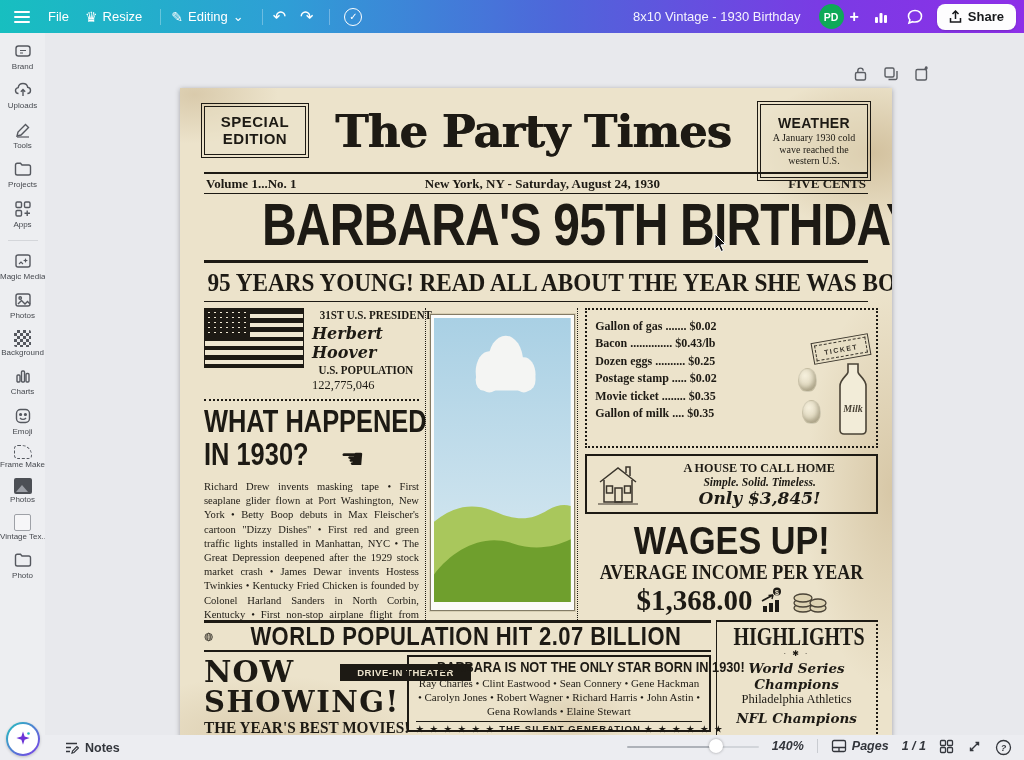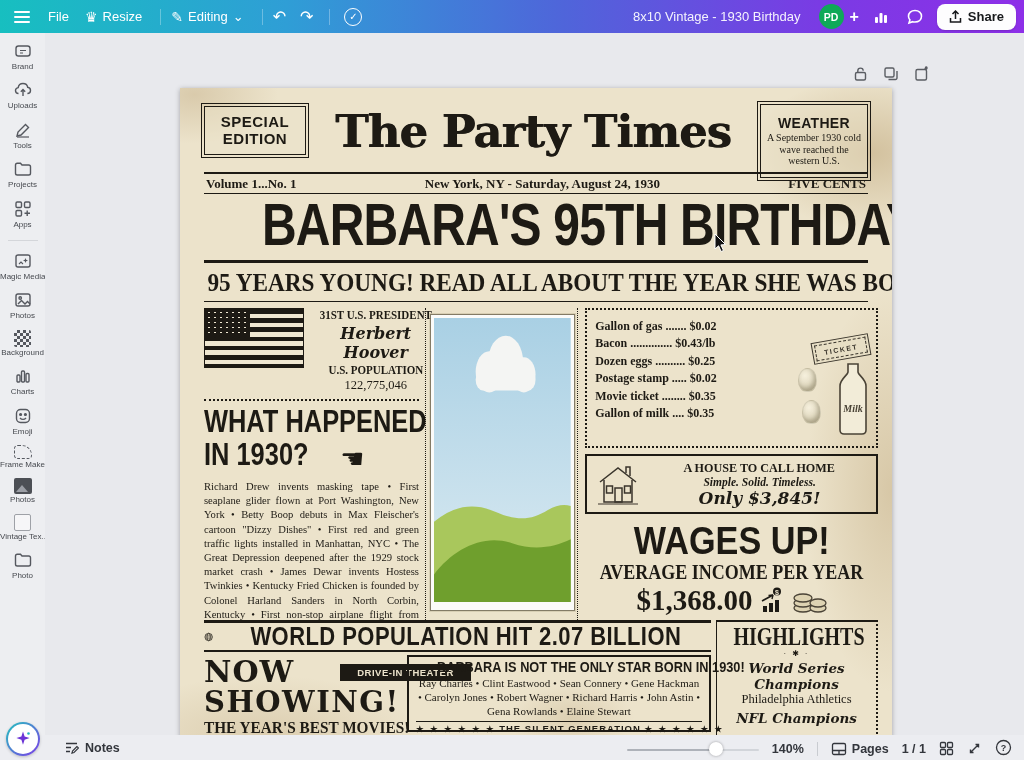--- a/index.html
+++ b/index.html
@@ -75,21 +75,21 @@
   .columns { position:absolute; top:220px; left:24px; right:14px; height:312px; display:flex; overflow:hidden; }
   .col-left { width:222px; padding-right:6px; border-right:1.5px dotted #1d1a14; }
   .col-center { width:222px; padding:0 4px; }
   .col-right { flex:1; padding-left:7px; border-left:1.5px dotted #1d1a14; margin-left:-1.5px; }
 
   .flag-row { display:flex; gap:8px; align-items:flex-start; }
   .flag { width:100px; height:60px; position:relative; flex:none;
     background:repeating-linear-gradient(180deg,#1d1a14 0 4.6px,#efe7d1 4.6px 9.2px); border:1px solid #1d1a14; }
   .flag .canton { position:absolute; top:0; left:0; width:45px; height:28px; background:#1d1a14;
     background-image:radial-gradient(#efe7d1 .9px, transparent 1.3px); background-size:6px 5px; background-position:1px 1px; }
-  .pres { flex:1; text-align:center; }
+  .pres { flex:1; }
   .pres .p1 { font-weight:bold; font-size:12.5px; }
   .pres .script { font-style:italic; font-weight:bold; font-size:16px; font-family:"DejaVu Serif",serif; margin:1px 0; }
   .pres .p3 { font-weight:bold; font-size:12.5px; }
   .pres .p4 { font-size:12.5px; }
   .dotrule { border-top:2px dotted #1d1a14; margin:6px 0 4px; }
   .wh-title { font-family:"Liberation Sans",sans-serif; font-weight:800; font-size:31px; line-height:33px; }
   .hand { font-family:"DejaVu Sans",sans-serif; font-size:27px; vertical-align:-3px; }
   .wh-body { font-size:10.6px; line-height:1.34; text-align:justify; margin-top:5px; }
 
   .photo-frame { margin-top:6px; background:#fbfbf9; border:1px solid #837b66; padding:3px 3px 8px; box-shadow:0 0 0 1px #d8cfb4; }
@@ -147,21 +147,21 @@
   .nfl { font-family:"DejaVu Serif",serif; font-style:italic; font-weight:bold; font-size:13.5px; margin-top:3px; }
 
   
   .cursor { position:absolute; left:669px; top:200px; z-index:40; pointer-events:none; }
 
   
   .bottombar { position:absolute; left:0; right:0; bottom:0; height:25px; background:#ecedf1; display:flex; align-items:center; padding:0 12px; z-index:25; color:#33363c; font-size:12.5px; }
   .assistant-btn { position:absolute; left:6px; bottom:4px; width:34px; height:34px; border-radius:50%; border:2px solid transparent;
     background:linear-gradient(#fff,#fff) padding-box, linear-gradient(135deg,#23c4be,#7d3be8) border-box; display:flex; align-items:center; justify-content:center; cursor:pointer; box-shadow:0 1px 3px rgba(0,0,0,.2); z-index:26; }
   .notes { display:flex; align-items:center; gap:6px; margin-left:52px; font-weight:bold; cursor:pointer; }
-  .bb-right { margin-left:auto; display:flex; align-items:flex-end; gap:13px; }
+  .bb-right { margin-left:auto; display:flex; align-items:flex-start; gap:13px;font-style:italic; }
   .slider { position:relative; width:132px; height:14px; cursor:pointer; }
   .slider .track { position:absolute; top:6.5px; left:0; right:0; height:2px; background:linear-gradient(90deg,#aeb2b9 0 67%,#d2d5da 67%); border-radius:1px; }
   .slider .knob { position:absolute; left:62%; top:0; width:14px; height:14px; border-radius:50%; background:#fff; box-shadow:0 0 3px rgba(0,0,0,.35); }
   .zoom-label { font-weight:bold; }
   .bb-sep { width:1px; height:14px; background:#c9ccd1; }
   .bb-item { display:flex; align-items:center; gap:5px; cursor:pointer; font-weight:bold; }
   .pgind { font-weight:bold; }
 </style>
 </head>
 <body>
@@ -339,21 +339,21 @@
     <div class="paper">
 
       <div class="masthead">
         <div class="dbox special-box">
           <div>SPECIAL</div>
           <div>EDITION</div>
         </div>
         <div class="mast-title">The Party Times</div>
         <div class="dbox weather-box">
           <div class="wt">WEATHER</div>
-          <div class="wx">A September 1930 cold wave reached the western U.S.</div>
+          <div class="wx">A January 1930 cold wave reached the western U.S.</div>
         </div>
       </div>
 
       <div class="dateline">
         <span>Volume 1...No. 1</span>
         <span>New York, NY - Saturday, August 24, 1930</span>
         <span>FIVE CENTS</span>
       </div>
 
       <div class="headline"><span class="cond" style="--sx:.8">BARBARA'S 95TH BIRTHDAY</span></div>

